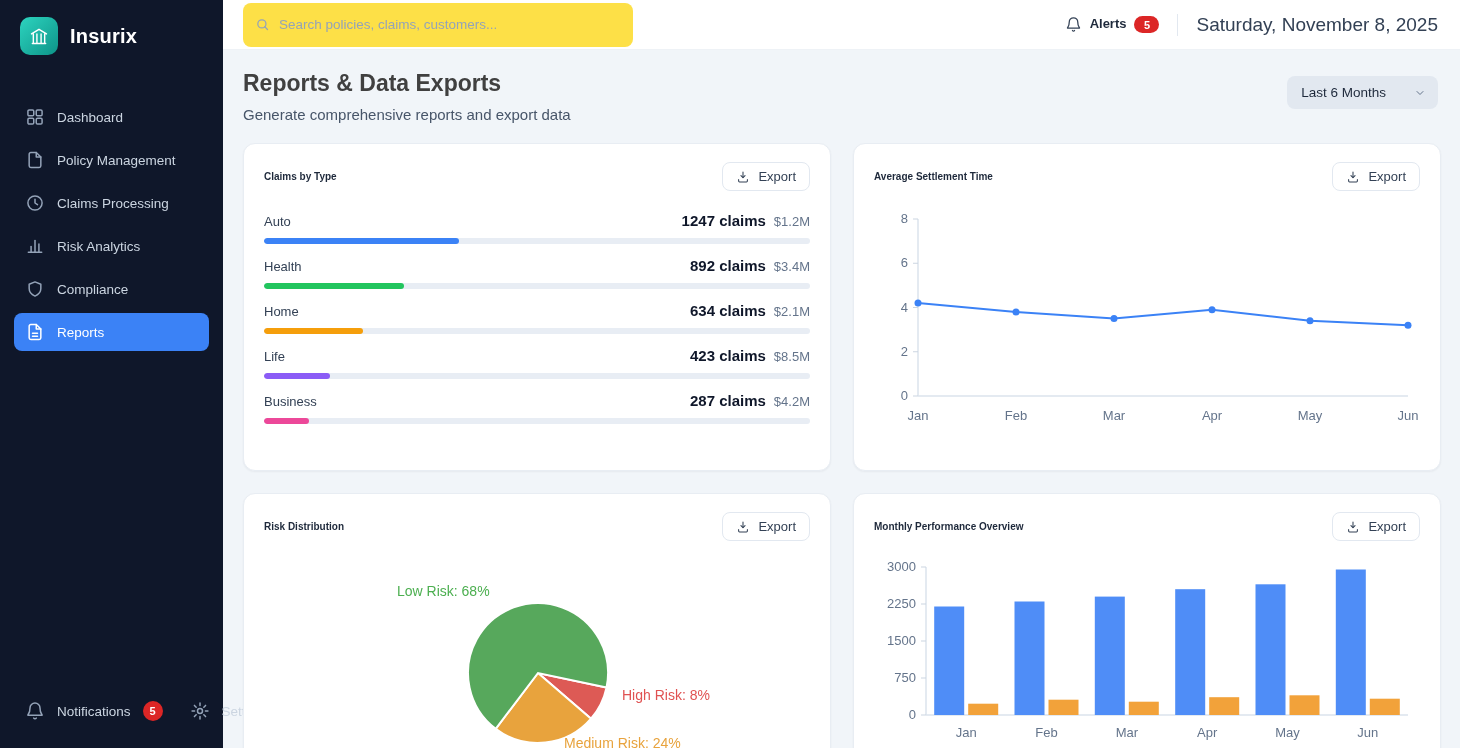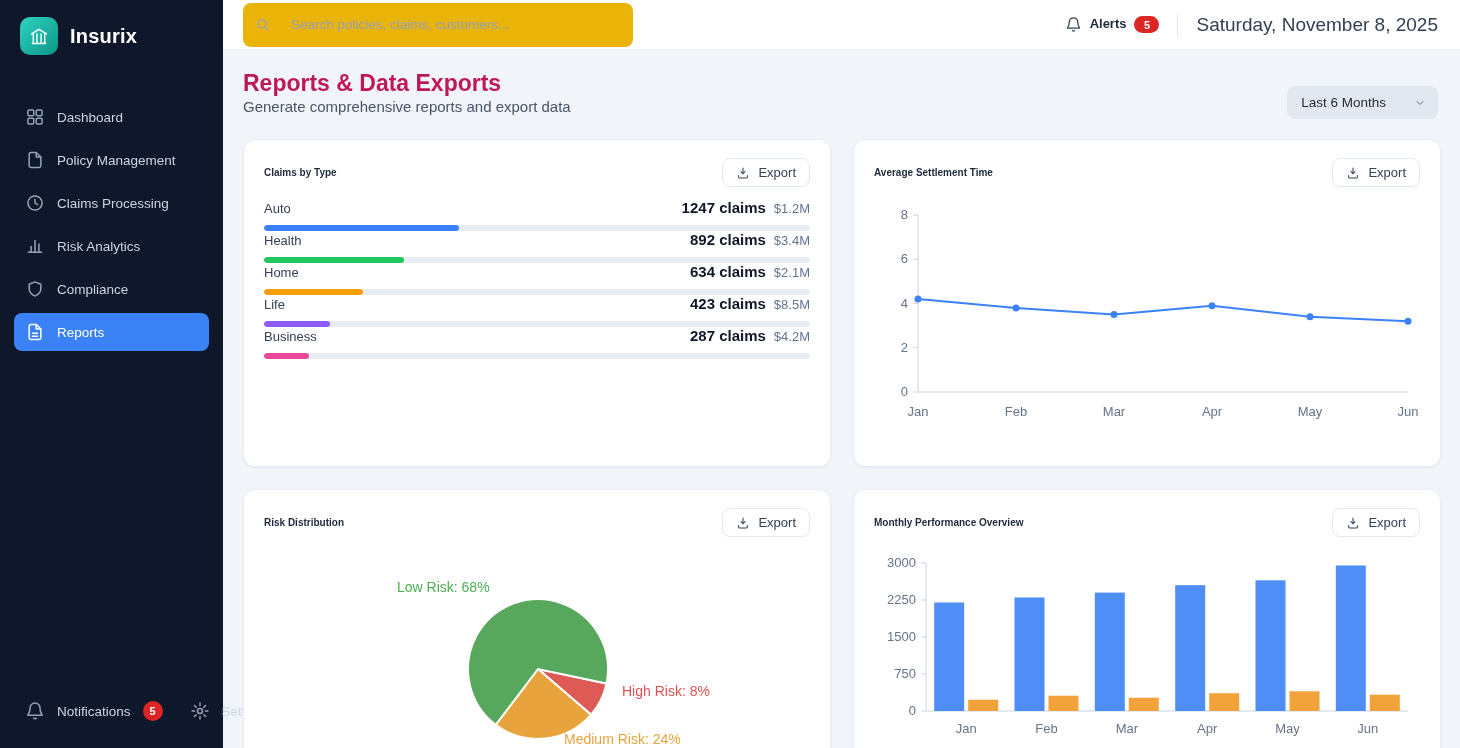--- a/index.html
+++ b/index.html
@@ -18,48 +18,48 @@
   .nav-item{display:flex;align-items:center;gap:12px;height:38px;border-radius:8px;padding:0 11px;color:#cbd5e1;font-size:13.5px;cursor:pointer}
   .nav-item.active{background:#3b82f6;color:#fff}
   .nicon{width:20px;height:20px;display:flex;flex:none}
   .nicon svg{width:20px;height:20px;stroke:#94a3b8;fill:none;stroke-width:1.8;stroke-linecap:round;stroke-linejoin:round}
   .nav-item.active .nicon svg{stroke:#fff}
   .nbadge{margin-left:auto;min-width:20px;height:20px;border-radius:10px;background:#dc2626;color:#fff;font-size:11px;font-weight:700;display:flex;align-items:center;justify-content:center;padding:0 6px}
 
   
   .main{flex:1;display:flex;flex-direction:column;min-width:0}
   .topbar{height:50px;background:#fff;display:flex;align-items:center;justify-content:space-between;padding:0 22px 0 20px;flex:none;border-bottom:1px solid #eef2f6}
-  .search{display:flex;align-items:center;gap:21px;width:390px;height:44px;background:#eab308;border-radius:8px;padding:0 12px}
+  .search{display:flex;align-items:center;gap:9px;width:390px;height:44px;background:#fde047;border-radius:8px;padding:0 12px}
   .search svg{width:15px;height:15px;stroke:#94a3b8;fill:none;stroke-width:2;stroke-linecap:round;flex:none}
   .search input{border:0;outline:0;background:transparent;font-family:"Liberation Sans",sans-serif;font-size:13.5px;color:#334155;width:100%}
   .search input::placeholder{color:#94a3b8}
   .topbar-right{display:flex;align-items:center}
   .alerts{display:flex;gap:8px;cursor:pointer}
   .alerts svg{width:17px;height:17px;stroke:#334155;fill:none;stroke-width:1.8;stroke-linecap:round;stroke-linejoin:round}
   .alerts-label{font-size:13px;font-weight:700;color:#1e293b}
   .alerts-badge{min-width:25px;height:17px;border-radius:9px;background:#dc2626;color:#fff;font-size:11px;font-weight:700;display:flex;align-items:center;justify-content:center;padding:0 7px}
   .tdivider{width:1px;height:22px;background:#e2e8f0;margin:0 18px}
   .tdate{font-size:19px;color:#334155}
 
   
   .content{flex:1;overflow:hidden}
   .page-head{display:flex;align-items:flex-start;justify-content:space-between;padding:20px 22px 20px 20px}
-  .page-title{font-size:23px;font-weight:700;color:#be185d;margin-bottom:1px}
+  .page-title{font-size:23px;font-weight:700;color:#404040;margin-bottom:9px}
   .page-sub{font-size:15px;color:#475569}
-  .range{display:flex;align-items:center;gap:28px;background:#e2e8f0;border-radius:8px;padding:9px 12px 9px 14px;font-size:13.5px;color:#1e293b;cursor:pointer;margin-top:16px}
+  .range{display:flex;align-items:center;gap:28px;background:#e2e8f0;border-radius:8px;padding:9px 12px 9px 14px;font-size:13.5px;color:#1e293b;cursor:pointer;margin-top:6px}
   .range svg{width:12px;height:12px;stroke:#64748b;fill:none;stroke-width:2;stroke-linecap:round;stroke-linejoin:round}
   .grid{display:grid;grid-template-columns:1fr 1fr;gap:22px;padding:0 22px 22px 20px}
   .card{background:#fff;border:1px solid #e8edf3;border-radius:12px;box-shadow:0 1px 2px rgba(15,23,42,.05);padding:18px 20px;min-height:328px}
   .card-head{display:flex;align-items:center;justify-content:space-between}
   .card-title{font-size:10px;font-weight:600;color:#1e293b}
   .export-btn{display:flex;align-items:center;gap:8px;background:#fff;border:1px solid #e2e8f0;border-radius:8px;padding:6px 13px;font-family:"Liberation Sans",sans-serif;font-size:13px;color:#334155;cursor:pointer}
   .export-btn svg{width:14px;height:14px;stroke:#334155;fill:none;stroke-width:1.8;stroke-linecap:round;stroke-linejoin:round}
 
   
-  .claims-rows{margin-top:12px;display:flex;flex-direction:column;}
+  .claims-rows{margin-top:21px;display:flex;flex-direction:column;gap:13px}
   .claim-top{display:flex;align-items:baseline;justify-content:space-between}
   .claim-type{font-size:13px;color:#334155}
   .claim-count{font-size:15px;font-weight:700;color:#0f172a}
   .claim-amount{font-size:13px;color:#64748b;margin-left:8px}
   .claim-track{margin-top:8px;height:6px;border-radius:3px;background:#e8edf4;overflow:hidden}
   .claim-fill{height:100%;border-radius:3px}
 
   
   .chart-box{margin-top:14px}
   .tick{font-size:13px;fill:#64748b;font-family:"Liberation Sans",sans-serif}

